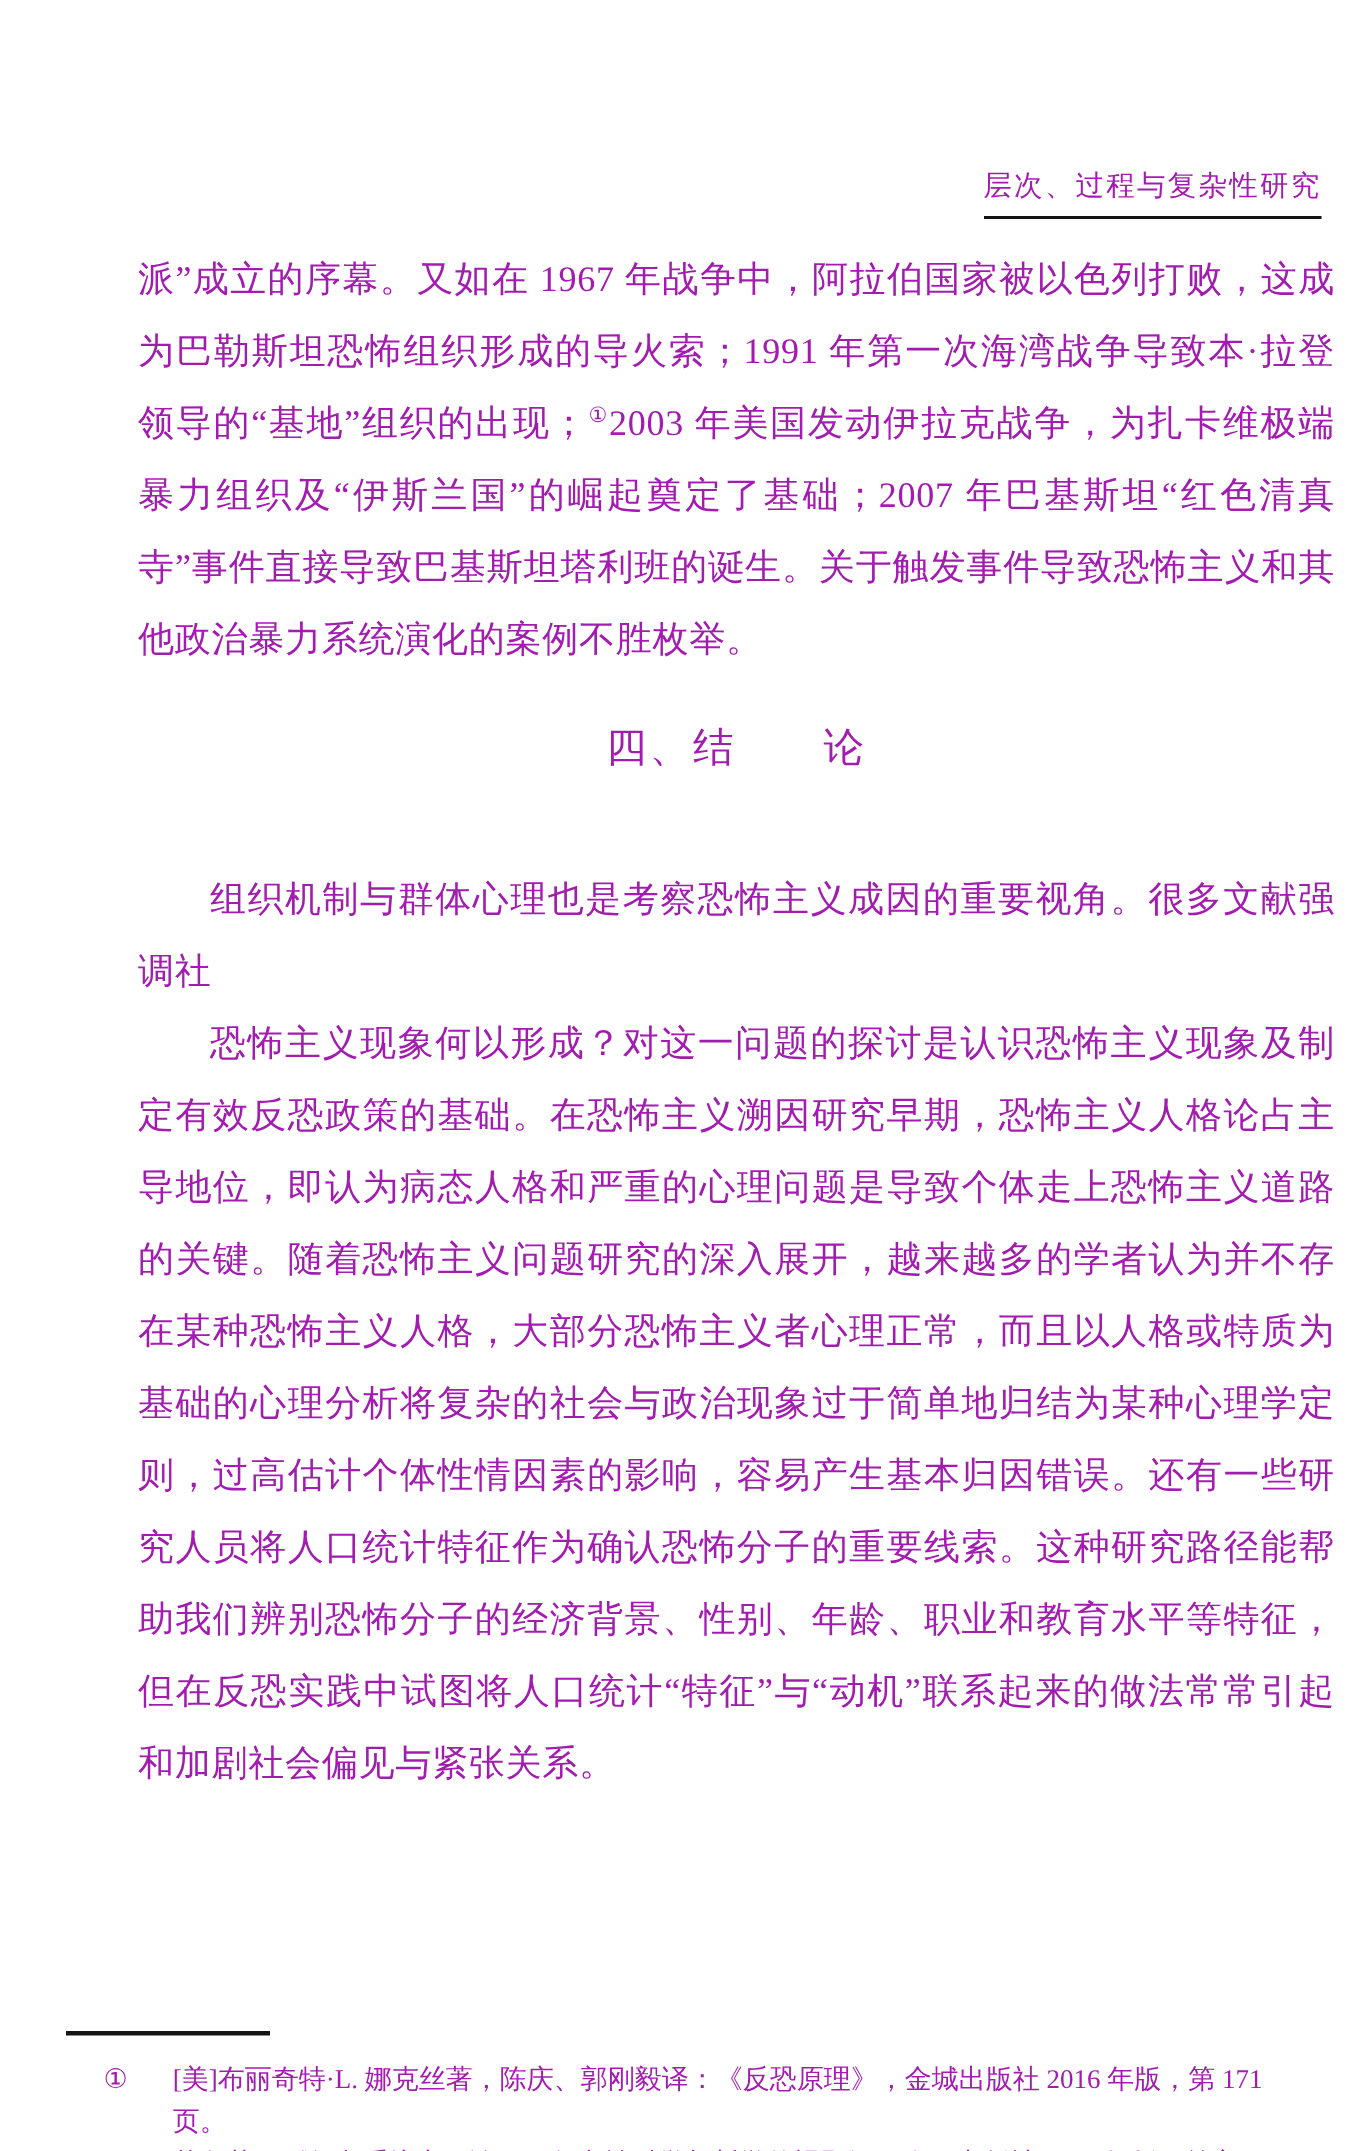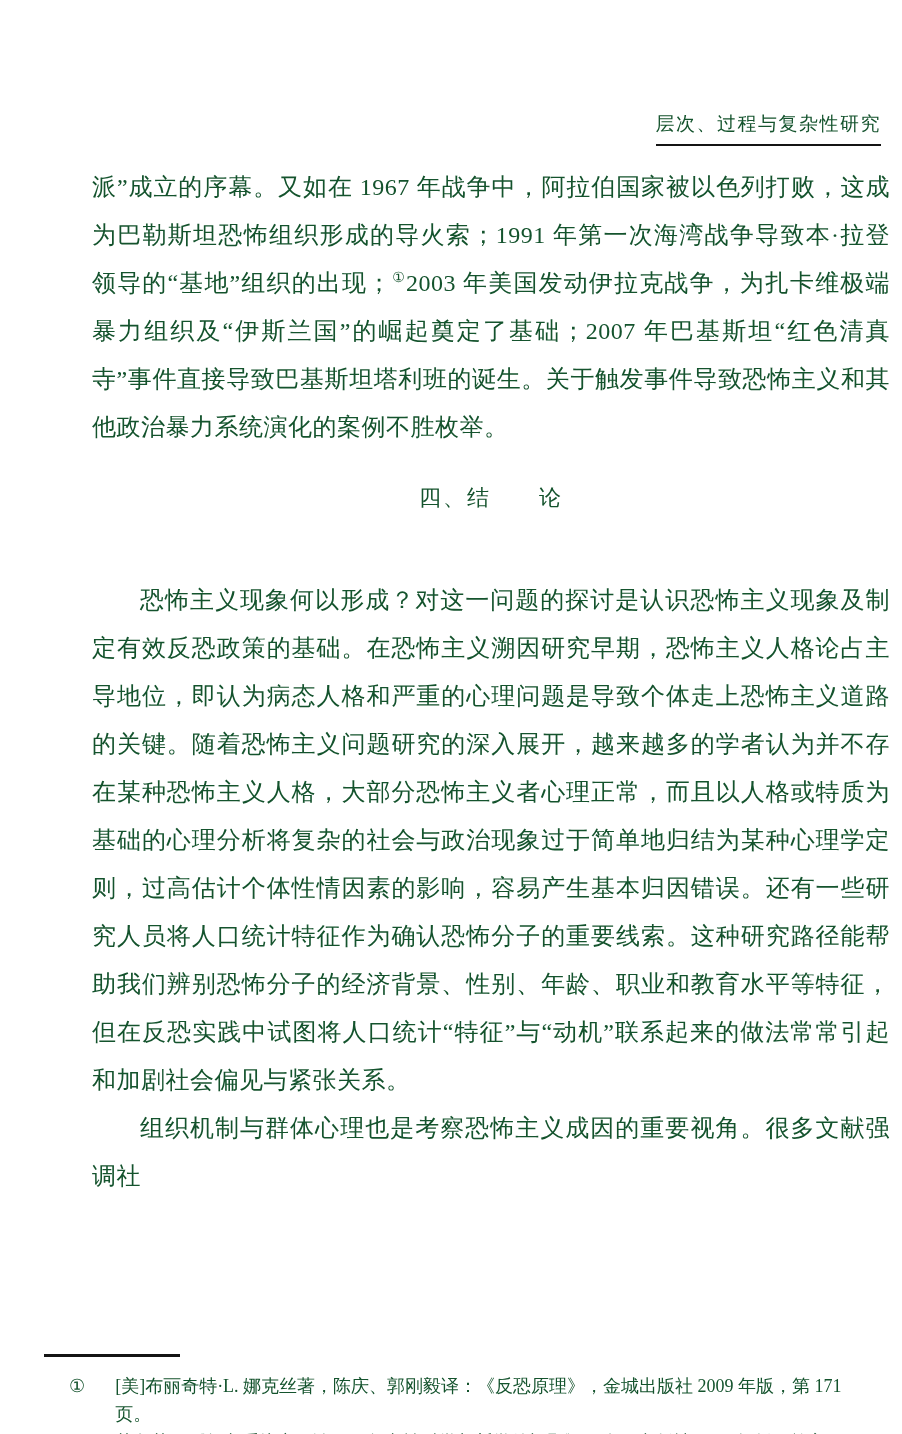--- a/index.html
+++ b/index.html
@@ -2,21 +2,21 @@
 <html><head>
 <meta charset="utf-8">
 <style>
   html, body { margin: 0; padding: 0; background: #e8e8e8; }
   .page {
     position: relative;
     width: 902px;
     height: 1434px;
     margin: 0 auto;
     background: #ffffff;
-    color: #14532d;
+    color: #a21caf;
     font-family: "Liberation Serif", "DejaVu Serif", serif;
     overflow: hidden;
   }
   .running-head {
     position: absolute;
     top: 111px;
     right: 21px;
     font-size: 19px;
     letter-spacing: 1.5px;
     border-bottom: 2px solid #141414;
@@ -38,21 +38,21 @@
     text-justify: inter-ideograph;
     letter-spacing: 0.5px;
   }
   .para.indent { text-indent: 2em; }
   sup.note-ref {
     font-size: 14px;
     line-height: 0;
     vertical-align: super;
   }
   .section-heading {
-    font-size: 22px;
+    font-size: 27px;
     font-weight: normal;
     text-align: center;
     line-height: 40px;
     letter-spacing: 2px;
     margin: 27px 0 58px 0;
   }
   .footnotes {
     position: absolute;
     left: 44px;
     right: 24px;
@@ -87,33 +87,33 @@
     <span>层次、过程与复杂性研究</span>
   </div>
 
   <div class="body-text">
 
     <p class="para"><span>派”成立的序幕。又如在 1967 年战争中，阿拉伯国家被以色列打败，这成为巴勒斯坦恐怖组织形成的导火索；1991 年第一次海湾战争导致本·拉登领导的“基地”组织的出现；</span><sup class="note-ref">①</sup><span>2003 年美国发动伊拉克战争，为扎卡维极端暴力组织及“伊斯兰国”的崛起奠定了基础；2007 年巴基斯坦“红色清真寺”事件直接导致巴基斯坦塔利班的诞生。关于触发事件导致恐怖主义和其他政治暴力系统演化的案例不胜枚举。</span></p>
 
 
     <h2 class="section-heading">四、结　　论</h2>
 
+    <p class="para indent">组织机制与群体心理也是考察恐怖主义成因的重要视角。很多文献强调社</p>
+
     <p class="para indent">恐怖主义现象何以形成？对这一问题的探讨是认识恐怖主义现象及制定有效反恐政策的基础。在恐怖主义溯因研究早期，恐怖主义人格论占主导地位，即认为病态人格和严重的心理问题是导致个体走上恐怖主义道路的关键。随着恐怖主义问题研究的深入展开，越来越多的学者认为并不存在某种恐怖主义人格，大部分恐怖主义者心理正常，而且以人格或特质为基础的心理分析将复杂的社会与政治现象过于简单地归结为某种心理学定则，过高估计个体性情因素的影响，容易产生基本归因错误。还有一些研究人员将人口统计特征作为确认恐怖分子的重要线索。这种研究路径能帮助我们辨别恐怖分子的经济背景、性别、年龄、职业和教育水平等特征，但在反恐实践中试图将人口统计“特征”与“动机”联系起来的做法常常引起和加剧社会偏见与紧张关系。</p>
-
-    <p class="para indent">组织机制与群体心理也是考察恐怖主义成因的重要视角。很多文献强调社</p>
 
   </div>
 
   <div class="footnotes">
 
     <div class="fn-rule"></div>
 
     <div class="footnote">
       <span class="fn-marker">①</span>
-      <span class="fn-text">[美]布丽奇特·L. 娜克丝著，陈庆、郭刚毅译：《反恐原理》，金城出版社 2009 年版，第 171 页。</span>
+      <span class="fn-text">[美]布丽奇特·L. 娜克丝著，陈庆、郭刚毅译：《反恐原理》，金城出版社 2016 年版，第 171 页。</span>
     </div>
 
     <div class="footnote">
       <span class="fn-marker">②</span>
       <span class="fn-text">范冬萍：《复杂系统突现论——复杂性科学与哲学的视野》，人民出版社 2011 年版，前言。</span>
     </div>
 
   </div>
 
 </div>

